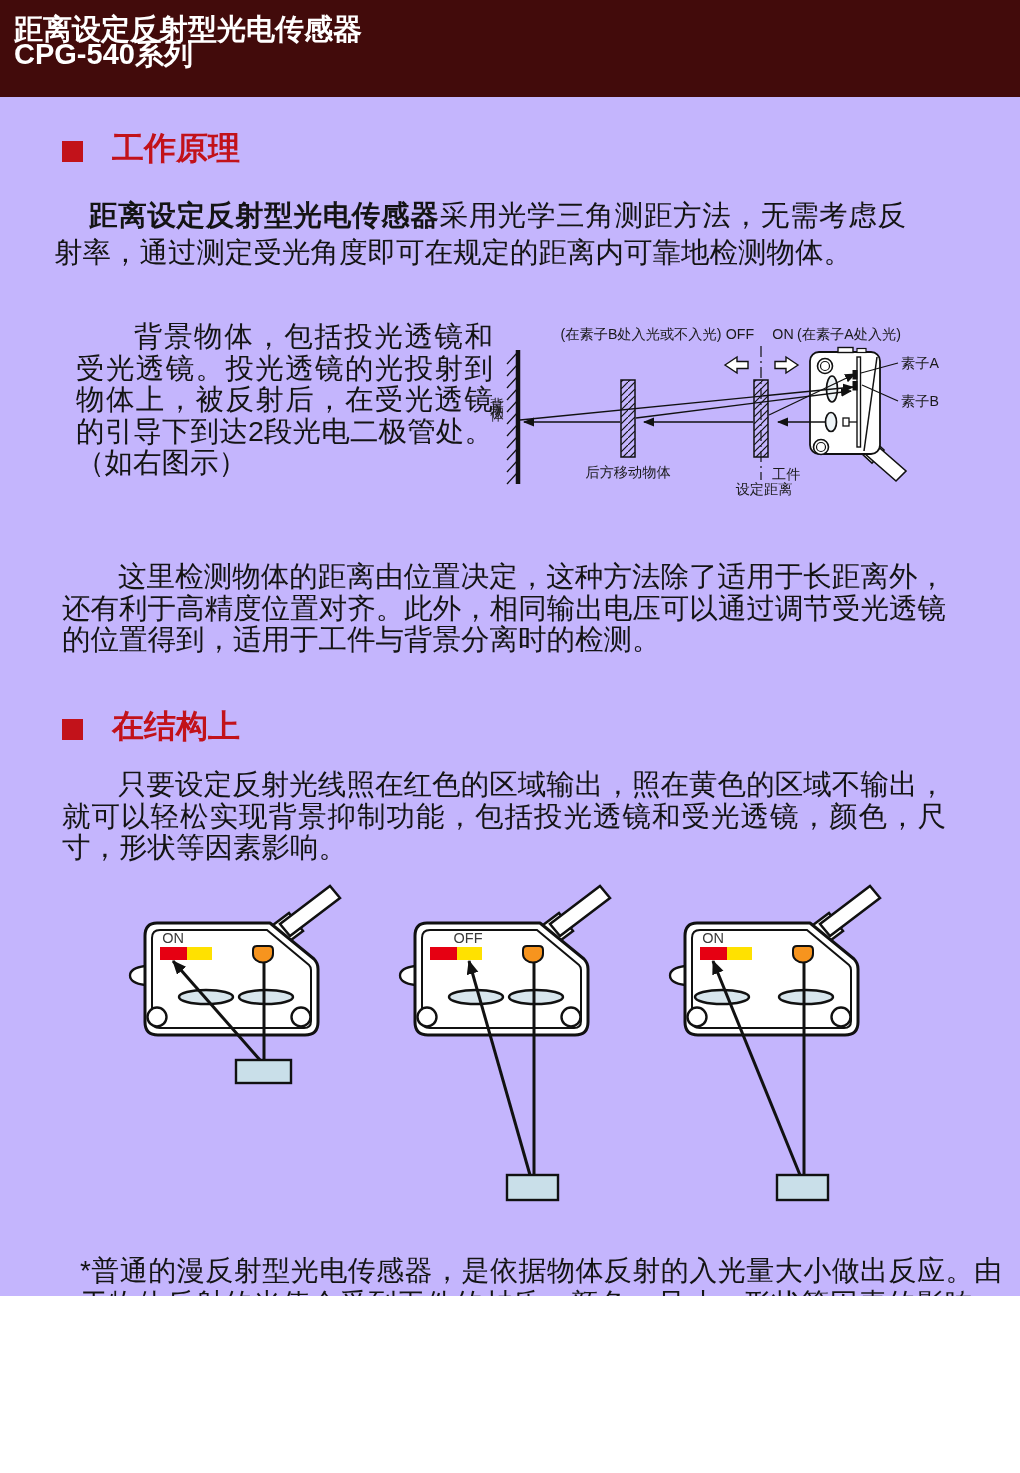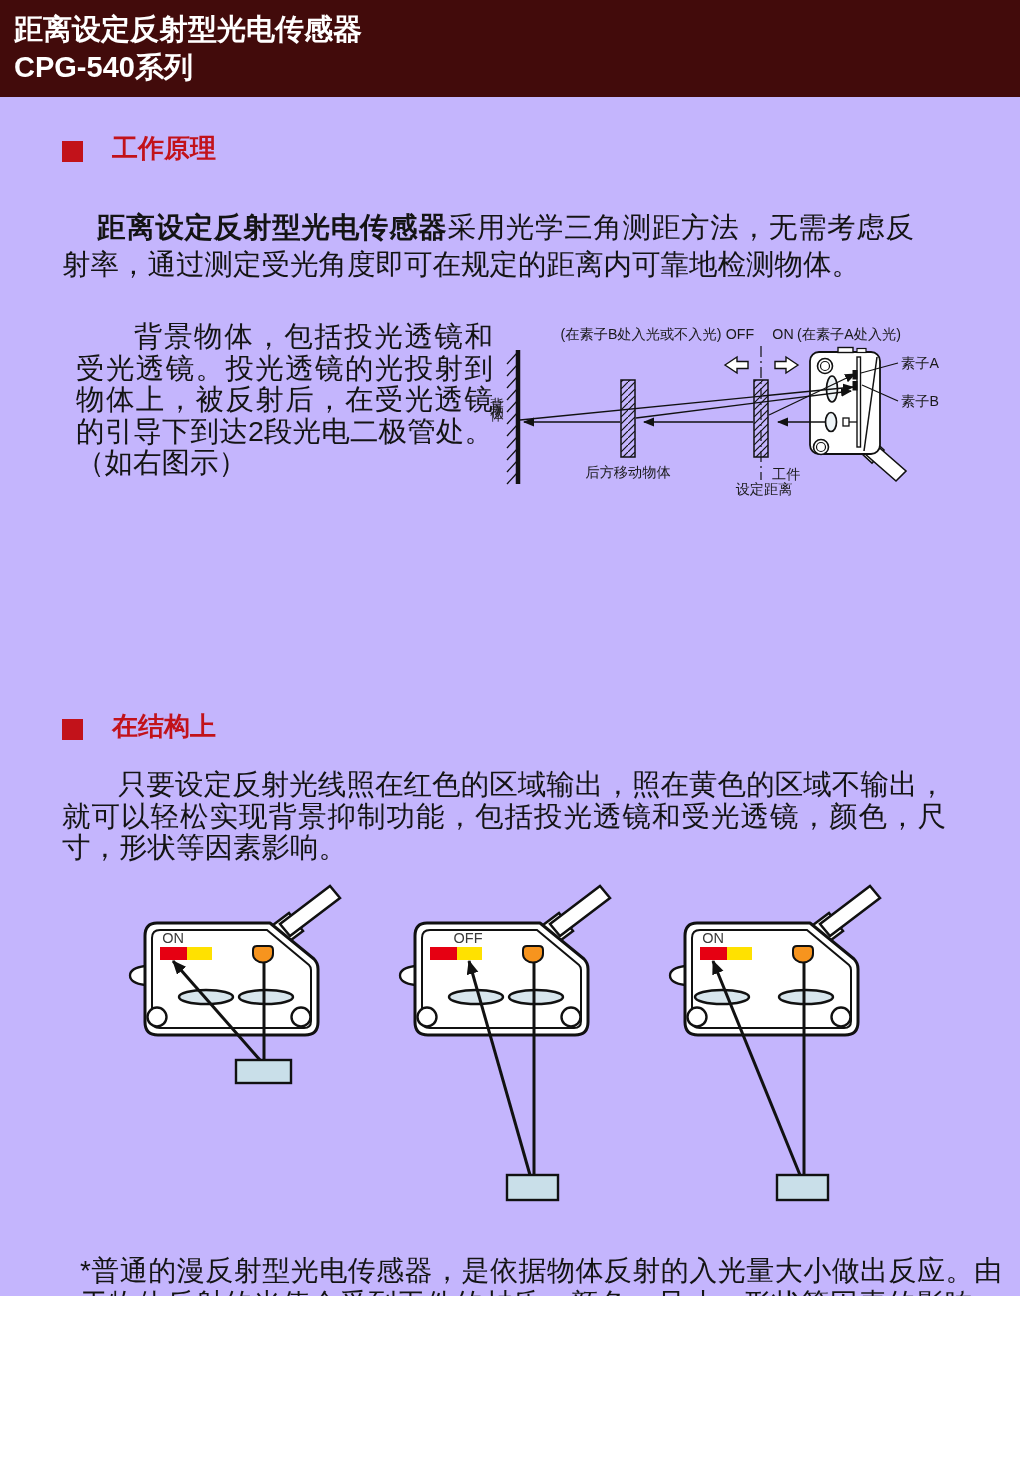--- a/index.html
+++ b/index.html
@@ -1,27 +1,27 @@
 <!DOCTYPE html>
 <html><head>
 <meta charset="utf-8">
 <style>
   html,body{margin:0;padding:0;background:#fff;}
   .page{position:relative;width:1020px;height:1296px;background:#c4b5fd;overflow:hidden;
         font-family:"Liberation Sans","DejaVu Sans",sans-serif;color:#111;}
   
   .hdr{position:absolute;left:0;top:0;width:1020px;height:97px;background:#420B0B;}
   .hdr .t{position:absolute;left:14px;color:#fff;font-weight:bold;font-size:29px;line-height:29px;white-space:nowrap;}
-  .hdr .t1{top:15px;} .hdr .t2{top:53px;}
+  .hdr .t1{top:15px;} .hdr .t2{top:40px;}
   
   .secsq{position:absolute;width:21px;height:21px;background:#C2121A;}
-  .sech{position:absolute;left:112px;color:#C2121A;font-weight:bold;font-size:26px;line-height:31px;white-space:nowrap;}
+  .sech{position:absolute;left:112px;color:#C2121A;font-weight:bold;font-size:32px;line-height:31px;white-space:nowrap;}
   
   .para{position:absolute;font-size:28.5px;line-height:31.6px;color:#141414;text-align:justify;text-justify:inter-ideograph;}
-  .p1{left:62px;top:197px;width:852px;line-height:37px;text-indent:35px;margin-top:12px;}
+  .p1{left:54px;top:197px;width:852px;line-height:37px;text-indent:35px;}
   .p1 .lead{font-weight:bold;}
   .p2{left:76px;top:321px;width:417px;text-indent:58px;}
   .p3{left:62px;top:561px;width:884px;text-indent:56px;}
   .p4{left:62px;top:769px;width:884px;text-indent:56px;}
   .foot{left:64px;top:1255px;width:922px;font-size:28px;line-height:32.5px;margin-left:16px;}
   
   .topdiag{position:absolute;left:488px;top:312px;}
   .case{position:absolute;top:880px;width:250px;height:335px;}
   .case svg{display:block;}
   svg text{font-family:"Liberation Sans","DejaVu Sans",sans-serif;}
@@ -118,20 +118,21 @@
     <line x1="410" y1="51" x2="373" y2="61" stroke="#111" stroke-width="1.1"></line>
     <line x1="410" y1="89" x2="374" y2="73" stroke="#111" stroke-width="1.1"></line>
     <text class="dlabel" x="413" y="56">素子A</text>
     <text class="dlabel" x="413" y="94">素子B</text>
 
     <text class="dlabel" x="140" y="165" text-anchor="middle">后方移动物体</text>
     <text class="dlabel" x="284" y="167">工件</text>
     <text class="dlabel" x="276" y="182" text-anchor="middle">设定距离</text>
   </svg>
 
+  <div class="para p3">这里检测物体的距离由位置决定，这种方法除了适用于长距离外，还有利于高精度位置对齐。此外，相同输出电压可以通过调节受光透镜的位置得到，适用于工件与背景分离时的检测。</div>
 
   <div class="secsq" style="left:62px;top:719px;"></div>
   <div class="sech" style="top:711px;">在结构上</div>
 
   <div class="para p4">只要设定反射光线照在红色的区域输出，照在黄色的区域不输出，就可以轻松实现背景抑制功能，包括投光透镜和受光透镜，颜色，尺寸，形状等因素影响。</div>
 
   <div class="case" style="left:120px;" id="case0">
   <svg width="250" height="335" viewBox="0 0 250 335">
     <defs>
       <marker id="cah0" markerUnits="userSpaceOnUse" markerWidth="16" markerHeight="14" refX="13" refY="6" orient="auto">

